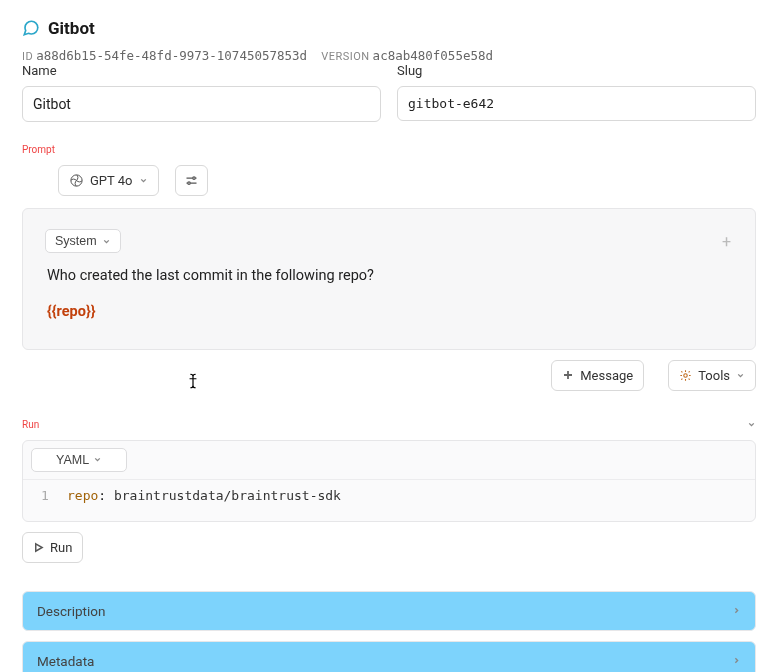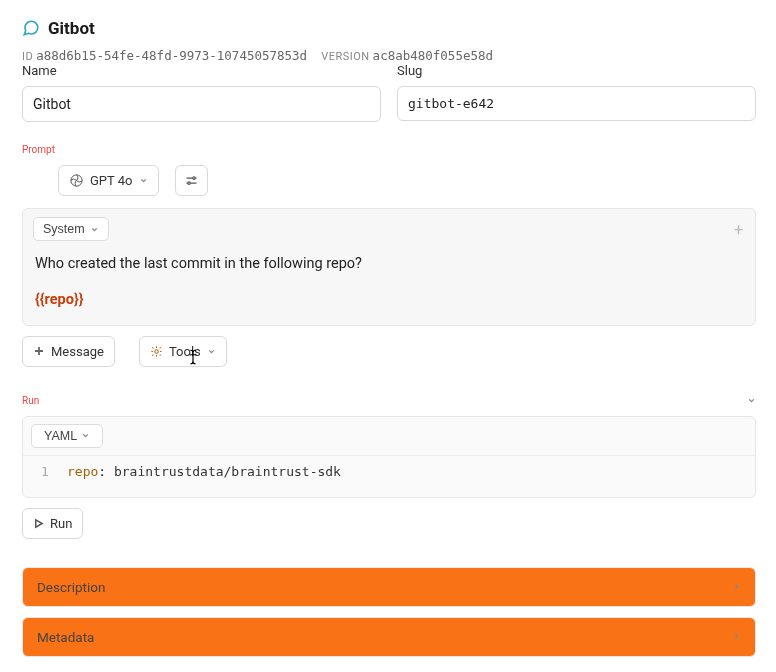--- a/index.html
+++ b/index.html
@@ -32,52 +32,52 @@
   .btn {
     display: inline-flex; align-items: center; gap: 6px; border: 1px solid #d9d9d9;
     background: #fff; border-radius: 6px; padding: 7px 10px; font-size: 13px; color: #333;
     cursor: pointer; font-family: inherit;
   }
   .btn.icon-only { padding: 7px 8px; }
   .chev-dn { width: 9px; height: 9px; }
   .chev-r { width: 9px; height: 9px; }
   .prompt-body {
     background: #f7f7f8; border: 1px solid #e6e6e8; border-radius: 6px; margin-top: 12px;
-    padding: 0;
+    padding: 12px;
   }
   .prompt-top { display: flex; justify-content: space-between; align-items: center; padding: 8px 10px; }
   .role-pill {
     display: inline-flex; align-items: center; gap: 5px; border: 1px solid #dcdcde;
     background: #fff; border-radius: 5px; padding: 4px 9px; font-size: 12.5px; color: #444;
   }
   .plus-faint { color: #bbb; font-size: 16px; padding-right: 2px; }
   .prompt-text { padding: 4px 12px 14px 12px; font-size: 14.5px; color: #222; line-height: 1.5; }
   .prompt-text .tmpl { color: #c2410c; font-weight: 700; font-family: inherit; display:block; margin-top: 14px; }
-  .under-prompt { display: flex; gap: 24px; margin-top: 10px; align-items: center; position: relative; }
+  .under-prompt { display: flex; gap: 24px; margin-top: 10px; align-items: center; position: relative; justify-content: flex-end; }
   .gear-orange { color: #c06a1b; }
   .cursor {
     position: absolute; left: 162px; top: 12px; font-size: 16px; pointer-events: none;
   }
   .run-header { display: flex; justify-content: space-between; align-items: center; margin-top: 28px; margin-bottom: 10px; }
   .code-box {
     border: 1px solid #e6e6e8; border-radius: 6px; background: #fafafb;
     font-family: ui-monospace, Menlo, Consolas, monospace; font-size: 13px;
   }
   .code-top { padding: 7px 8px; border-bottom: 1px solid #ececee; }
   .lang-pill {
     display: inline-flex; align-items: center; gap: 4px; border: 1px solid #dcdcde;
-    background: #fff; border-radius: 5px; padding: 4px 12px; font-size: 12.5px; color: #444;
+    background: #fff; border-radius: 5px; padding: 4px 24px; font-size: 12.5px; color: #444;
   }
   .code-line { display: flex; padding: 8px 0 18px 0; }
   .gutter { width: 44px; text-align: center; color: #aaa; }
   .code-content .key { color: #a16207; }
   .code-content .val { color: #333; }
   .run-btn-row { margin-top: 10px; margin-bottom: 28px; }
   .accordion {
-    background: #f97316; border: 1px solid #e7e7e9; border-radius: 6px;
+    background: #7dd3fc; border: 1px solid #e7e7e9; border-radius: 6px;
     padding: 11px 14px; display: flex; justify-content: space-between; align-items: center;
     font-size: 13.5px; color: #444; margin-bottom: 10px;
   }
   svg { display: block; }
 </style>
 </head>
 <body>
 
 <div class="header-row">
   <span class="app-icon">

